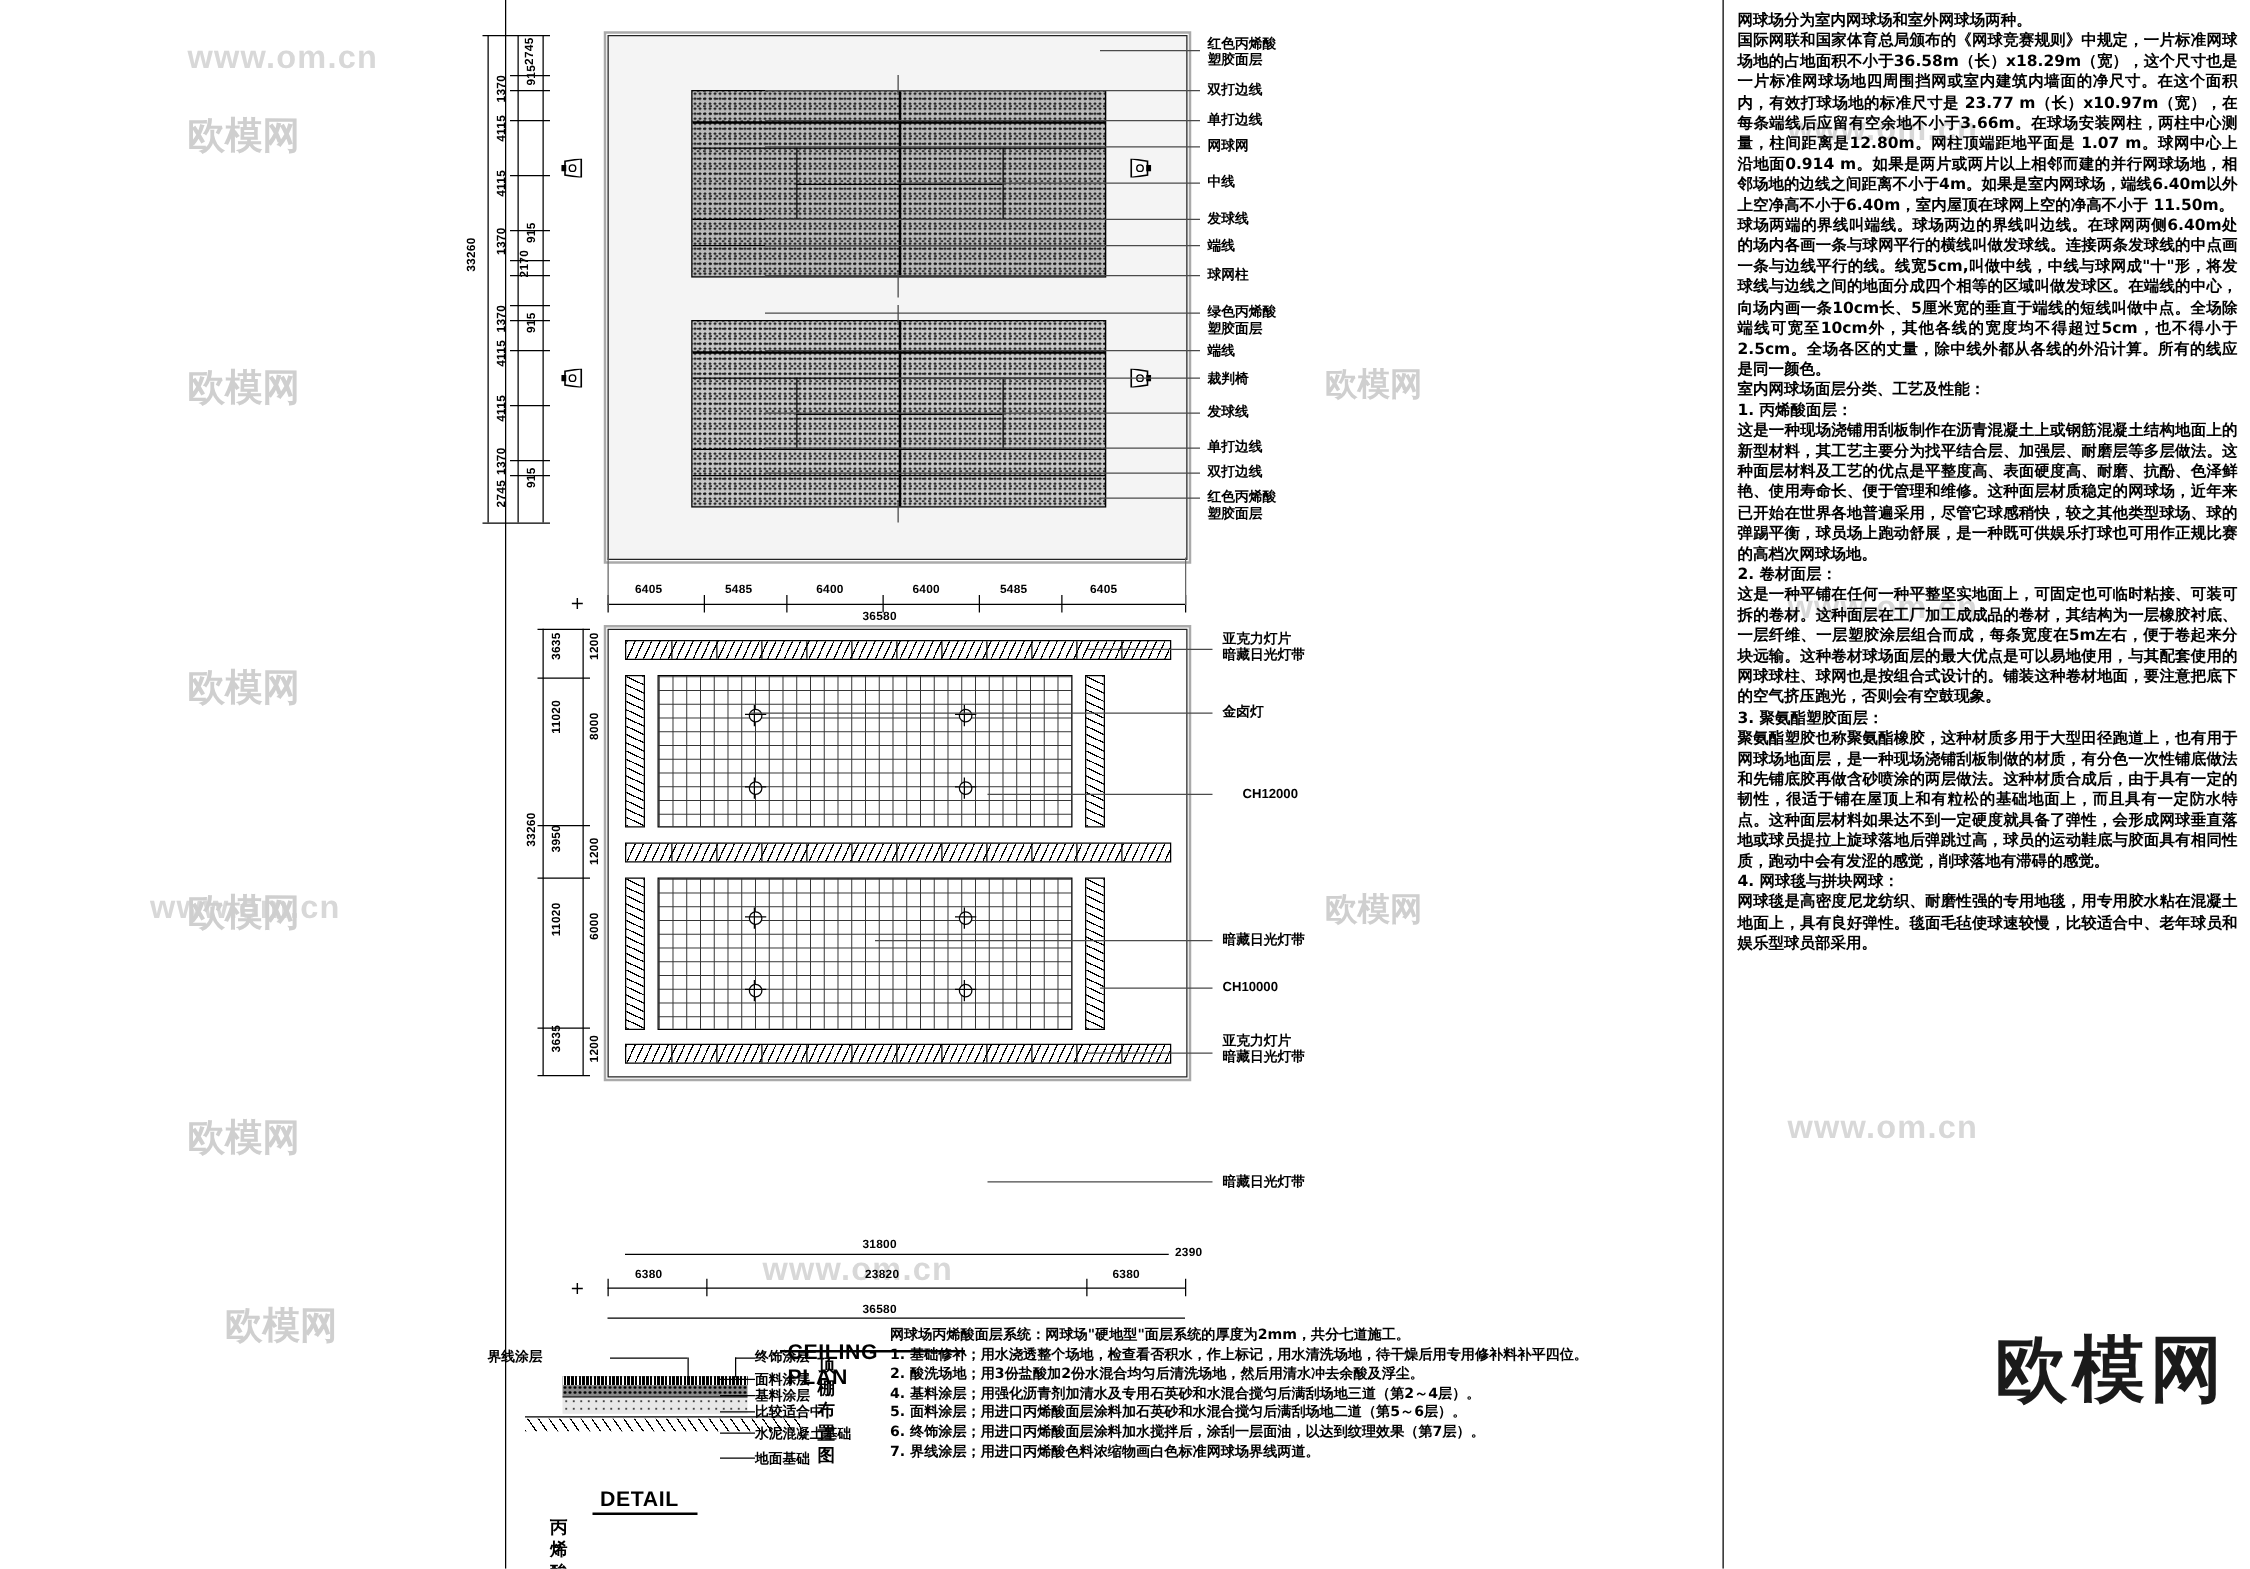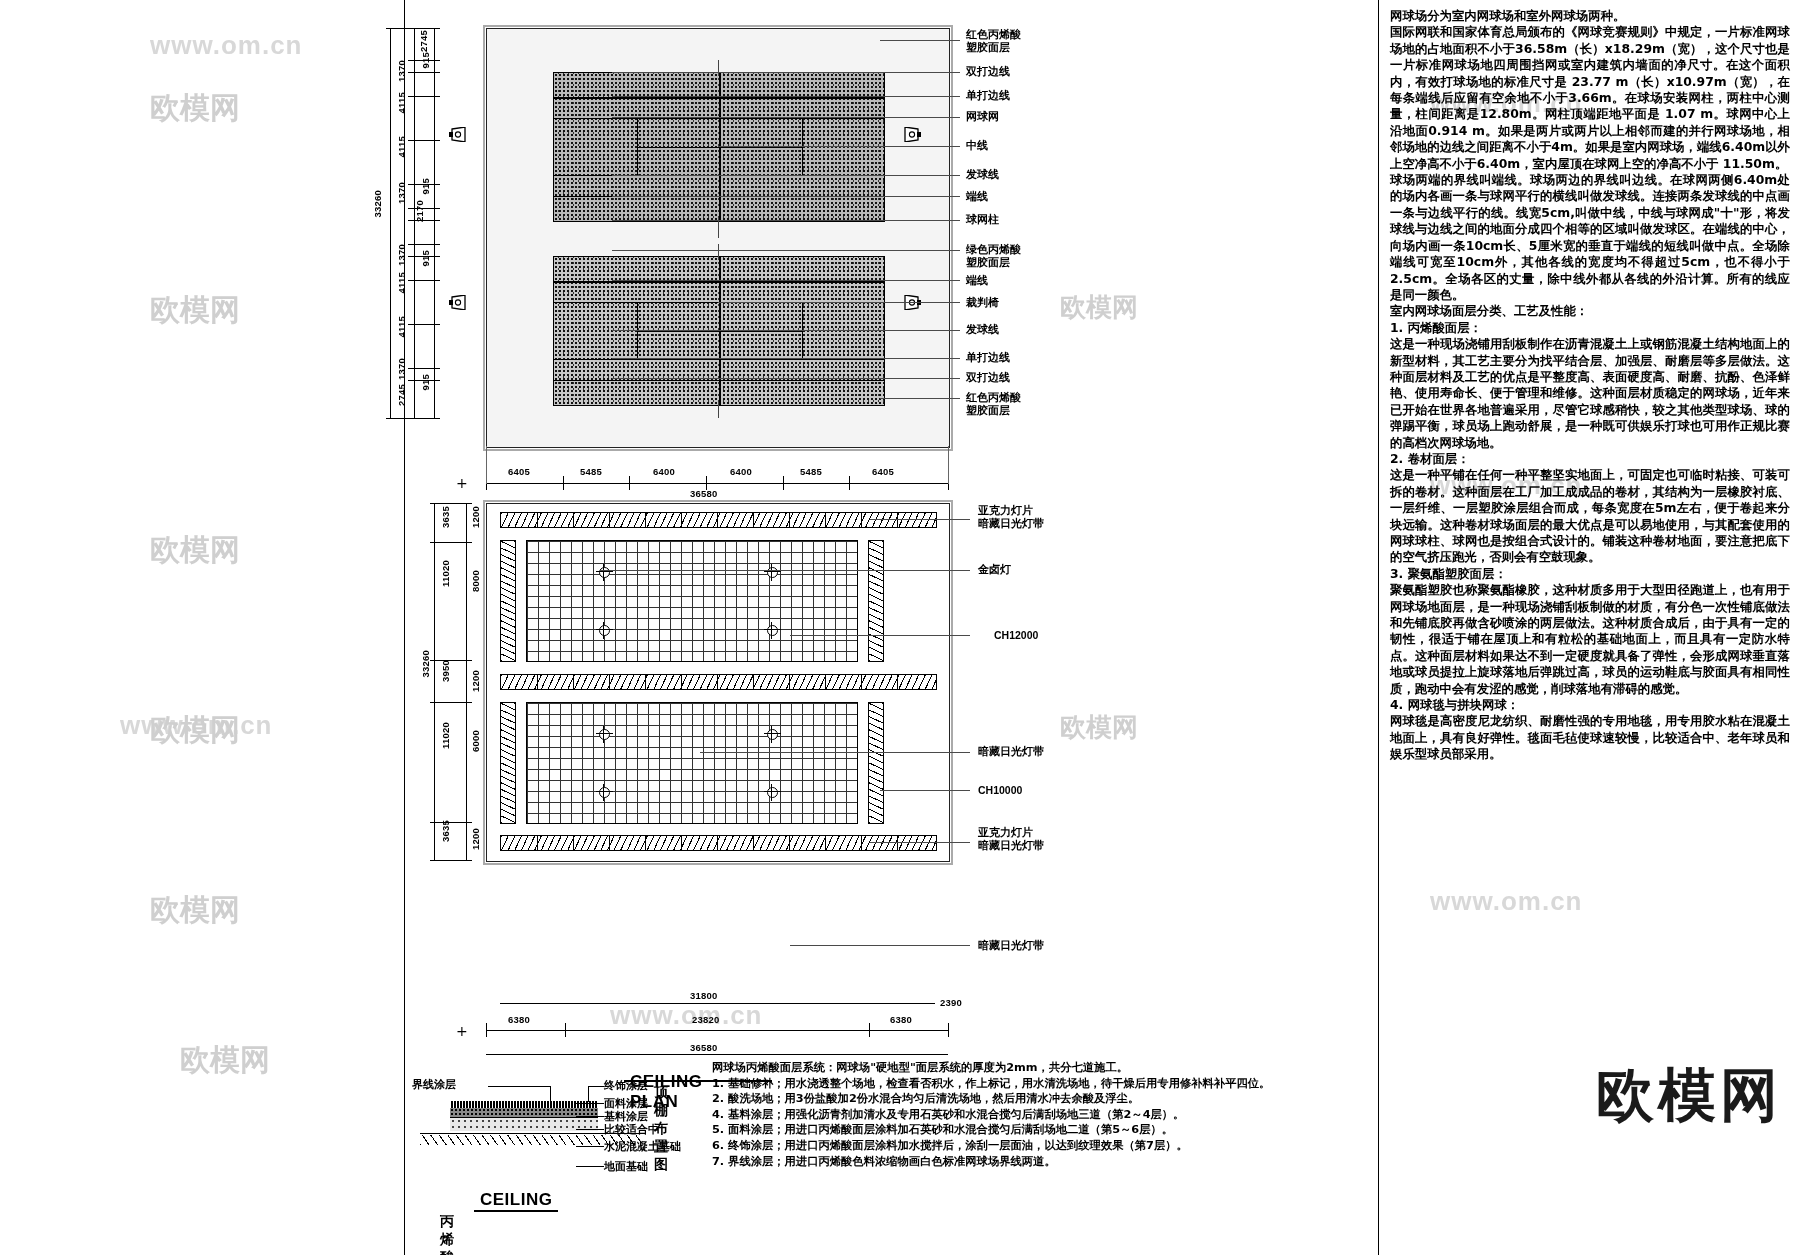--- a/index.html
+++ b/index.html
@@ -410,39 +410,39 @@
   <div class="abs" style="left:450px;top:1101px;width:148px;height:7px;background:#111;
               background-image:repeating-linear-gradient(90deg,#fff 0 1px,#000 1px 3px);"></div>
   <div class="abs" style="left:450px;top:1108px;width:148px;height:9px;background:#888;
               background-image:radial-gradient(#000 1px,transparent 1.2px);background-size:4px 4px;"></div>
   <div class="abs" style="left:450px;top:1117px;width:148px;height:13px;background:#e8e8e8;border-top:1px solid #000;
               background-image:radial-gradient(#444 .9px,transparent 1px);background-size:6px 6px;"></div>
   <div class="hline" style="left:420px;top:1133px;width:220px;height:1.4px;"></div>
   <div class="abs" style="left:420px;top:1135px;width:220px;height:10px;
               background-image:repeating-linear-gradient(55deg,#000 0 1px,transparent 1px 7px);"></div>
 
-  <div class="lbl cn abs" style="left:412px;top:1079px;font-family:Liberation Mono, monospace;">界线涂层</div>
+  <div class="lbl cn abs" style="left:390px;top:1079px;">界线涂层</div>
   <div class="lbl cn abs" style="left:604px;top:1079px;">终饰涂层</div>
   <div class="lbl cn abs" style="left:604px;top:1097px;">面料涂层</div>
   <div class="lbl cn abs" style="left:604px;top:1110px;">基料涂层</div>
   <div class="lbl cn abs" style="left:604px;top:1123px;">比较适合中</div>
   <div class="lbl cn abs" style="left:604px;top:1140px;">水泥混凝土基础</div>
   <div class="lbl cn abs" style="left:604px;top:1160px;">地面基础</div>
 
   <div class="leader" style="left:488px;top:1086px;width:62px;background:#000;"></div>
   <div class="vline" style="left:550px;top:1086px;height:16px;"></div>
   <div class="vline" style="left:588px;top:1086px;height:16px;"></div>
   <div class="leader" style="left:588px;top:1086px;width:16px;background:#000;"></div>
   <div class="leader" style="left:576px;top:1103px;width:28px;background:#000;"></div>
   <div class="leader" style="left:576px;top:1116px;width:28px;background:#000;"></div>
   <div class="leader" style="left:576px;top:1129px;width:28px;background:#000;"></div>
   <div class="leader" style="left:576px;top:1146px;width:28px;background:#000;"></div>
   <div class="leader" style="left:576px;top:1166px;width:28px;background:#000;"></div>
 
-  <div class="title-en abs" style="left:480px;top:1190px;">CEILING</div>
+  <div class="title-en abs" style="left:480px;top:1190px;">DETAIL</div>
   <div class="title-rule abs" style="left:474px;top:1210px;width:84px;"></div>
   <div class="title-cn cn abs" style="left:440px;top:1213px;">丙烯酸地面结构大样图</div>
 </div>
 
 <div id="notes">
   <p>网球场丙烯酸面层系统：网球场"硬地型"面层系统的厚度为2mm，共分七道施工。</p>
   <p>1.  基础修补；用水浇透整个场地，检查看否积水，作上标记，用水清洗场地，待干燥后用专用修补料补平四位。</p>
   <p>2.  酸洗场地；用3份盐酸加2份水混合均匀后清洗场地，然后用清水冲去余酸及浮尘。</p>
   <p>4.  基料涂层；用强化沥青剂加清水及专用石英砂和水混合搅匀后满刮场地三道（第2～4层）。</p>
   <p>5.  面料涂层；用进口丙烯酸面层涂料加石英砂和水混合搅匀后满刮场地二道（第5～6层）。</p>

